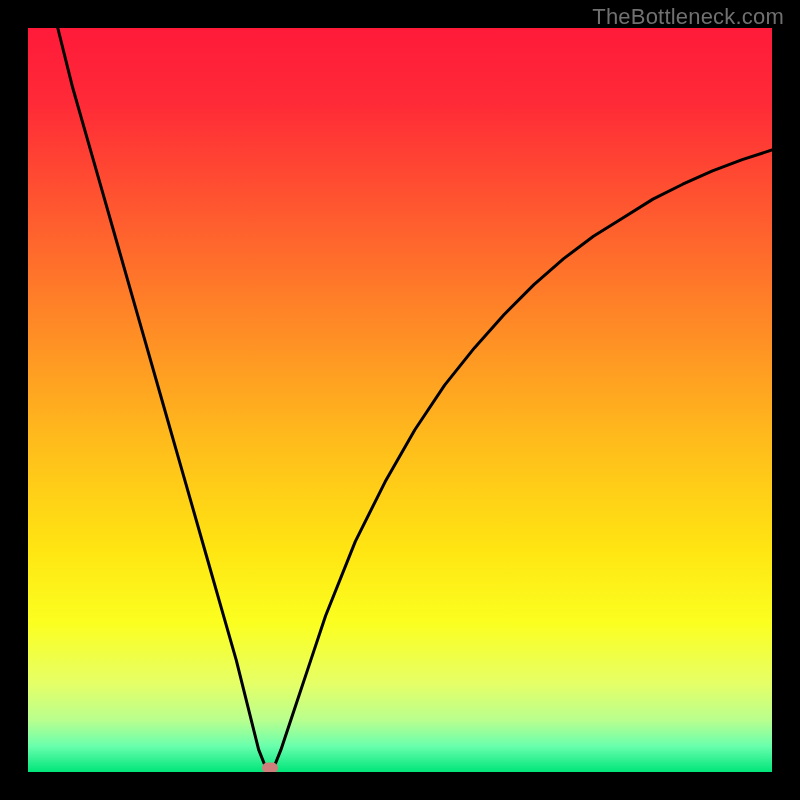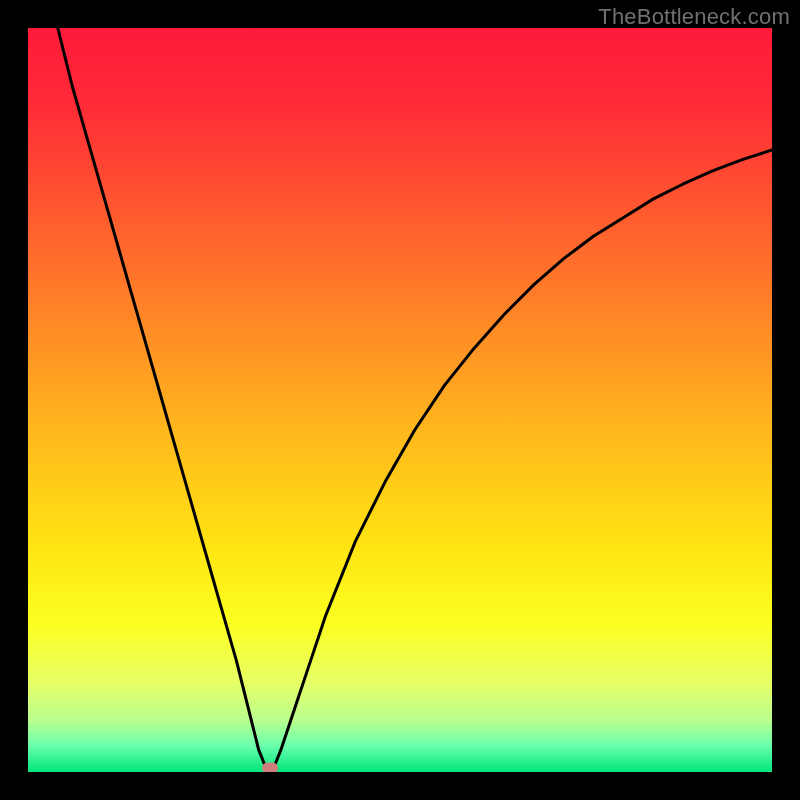--- a/index.html
+++ b/index.html
@@ -31,21 +31,21 @@
   }
   .curve-svg {
     position: absolute;
     inset: 0;
     width: 100%;
     height: 100%;
   }
   .attribution {
     position: absolute;
     top: 4px;
-    right: 10px;
+    right: 16px;
     color: #707070;
     font-size: 22px;
     letter-spacing: 0.2px;
     font-weight: 400;
   }
   .marker {
     position: absolute;
     width: 16px;
     height: 11px;
     background: #cf7f7b;

